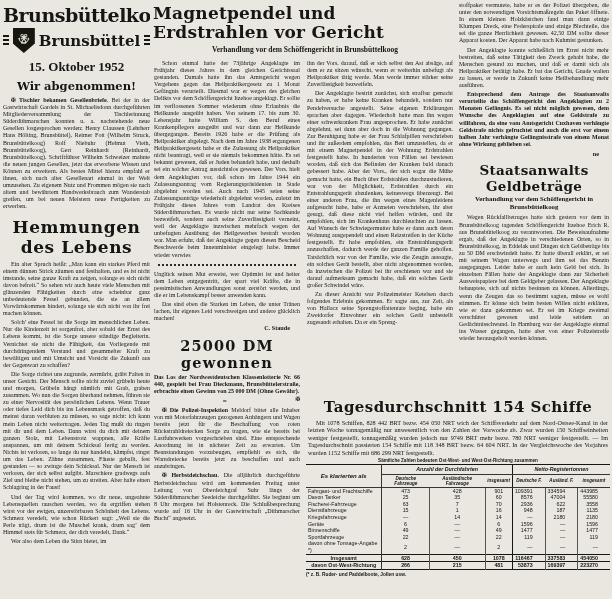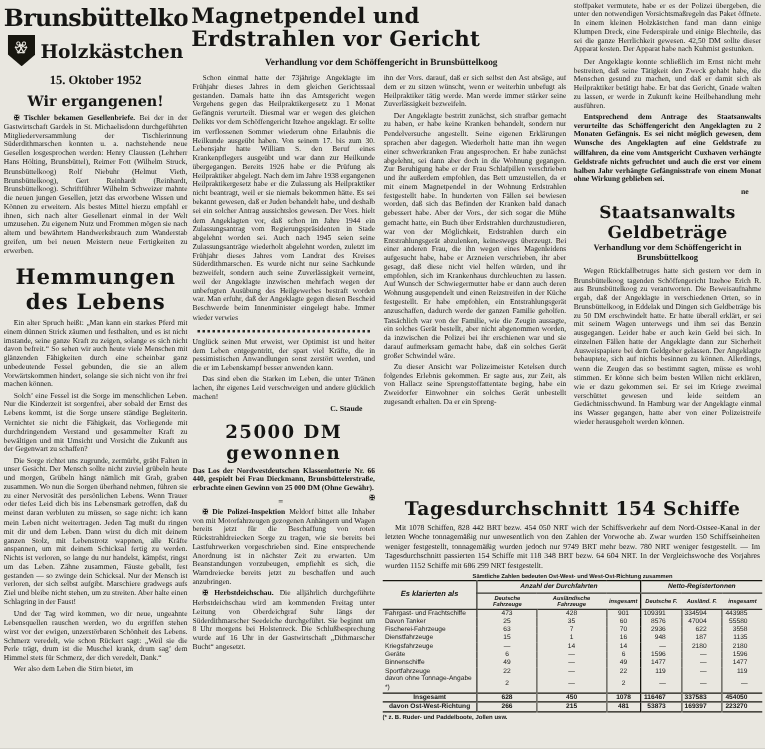--- a/index.html
+++ b/index.html
@@ -27,21 +27,21 @@
      text-align:center;letter-spacing:-.5px;}
   .mast-sub{display:flex;align-items:center;justify-content:center;gap:4px;margin-top:2px;}
   .crest{width:22px;height:25px;background:#17160f;clip-path:polygon(0 0,100% 0,100% 62%,50% 100%,0 62%);
      position:relative;flex:0 0 auto;}
   .anch{position:absolute;left:5px;top:4px;color:#e9e7e0;font-size:13px;line-height:13px;
      font-family:"DejaVu Sans",sans-serif;}
   .a1{transform:rotate(-32deg);}
   .a2{transform:rotate(32deg);}
   .orn{width:9px;height:12px;background:repeating-linear-gradient(#17160f 0 2px,transparent 2px 4.2px);flex:0 0 auto;}
   .mast-sub-title{font-family:"DejaVu Serif",serif;font-weight:bold;font-size:15px;}
-  .mast-date{font-size:10px;font-weight:bold;text-align:center;margin:6px 0 4px 0;}
+  .mast-date{font-size:13px;font-weight:bold;text-align:center;margin:6px 0 4px 0;}
 
   .h-col1{font-family:"DejaVu Serif",serif;font-weight:bold;text-align:center;margin:4px 0 4px 0;}
   .h-gratulieren{font-size:11.5px;}
   .h-hemmungen{font-size:17px;letter-spacing:.6px;margin-top:6px;}
   .h-lottery{font-family:"DejaVu Serif",serif;font-weight:bold;font-size:14.5px;letter-spacing:1.2px;
      text-align:center;margin:6px 0 3px 0;}
   .h-geld{font-family:"DejaVu Serif",serif;font-weight:bold;font-size:13.5px;text-align:center;
      margin:5px 0 1px 0;letter-spacing:.3px;}
   .h-schiffe{font-family:"DejaVu Serif",serif;font-weight:bold;font-size:15px;text-align:center;
      margin:0 0 3px 0;letter-spacing:.4px;}
@@ -77,27 +77,27 @@
 
   <div class="col col1">
     <div class="masthead">
       <div class="mast-title">Brunsbüttelkoog</div>
       <div class="mast-sub">
         <span class="orn"></span>
         <span class="crest">
           <span class="anch a1">⚓</span>
           <span class="anch a2">⚓</span>
         </span>
-        <span class="mast-sub-title">Holzkästchen</span>
+        <span class="mast-sub-title">Brunsbüttel</span>
         <span class="orn"></span>
       </div>
       <div class="mast-date">15. Oktober 1952</div>
     </div>
 
-    <h2 class="h-col1 h-gratulieren">Wir ergangenen!</h2>
+    <h2 class="h-col1 h-gratulieren">Wir abgenommen!</h2>
     <p class="body indent"><span class="marker">✠</span>
       <span class="bold">Tischler bekamen Gesellenbriefe.</span>
       <span>Bei der in der Gastwirtschaft Gardels in St. Michaelisdonn durchgeführten Mitgliederversammlung der Tischlerinnung Süderdithmarschen konnten u. a. nachstehende neue Gesellen losgesprochen werden: Henry Claussen (Lehrherr Hans Hölting, Brunsbüttel), Reimer Fott (Wilhelm Struck, Brunsbüttelkoog) Rolf Niebuhr (Helmut Vieth, Brunsbüttelkoog), Gert Reinhardt (Reinhardt, Brunsbüttelkoog). Schriftführer Wilhelm Schweizer mahnte die neuen jungen Gesellen, jetzt das erworbene Wissen und Können zu erweitern. Als bestes Mittel hierzu empfahl er ihnen, sich nach alter Gesellenart einmal in der Welt umzusehen. Zu eigenem Nutz und Frommen mögen sie nach altem und bewährtem Handwerksbrauch zum Wanderstab greifen, um bei neuen Meistern neue Fertigkeiten zu erwerben.</span></p>
 
     <h2 class="h-col1 h-hemmungen">Hemmungen des Lebens</h2>
     <p class="body indent">Ein alter Spruch heißt: „Man kann ein starkes Pferd mit einem dünnen Strick zäumen und festhalten, und es ist nicht imstande, seine ganze Kraft zu zeigen, solange es sich nicht davon befreit.“ So sehen wir auch heute viele Menschen mit glänzenden Fähigkeiten durch eine scheinbar ganz unbedeutende Fessel gebunden, die sie an allem Vorwärtskommen hindert, solange sie sich nicht von ihr frei machen können.</p>
     <p class="body indent">Solch’ eine Fessel ist die Sorge im menschlichen Leben. Nur die Kinderzeit ist sorgenfrei, aber sobald der Ernst des Lebens kommt, ist die Sorge unsere ständige Begleiterin. Vernichtet sie nicht die Fähigkeit, das Vorliegende mit durchdringendem Verstand und gesammelter Kraft zu bewältigen und mit Umsicht und Vorsicht die Zukunft aus der Gegenwart zu schaffen?</p>
     <p class="body indent">Die Sorge richtet uns zugrunde, zermürbt, gräbt Falten in unser Gesicht. Der Mensch sollte nicht zuviel grübeln heute und morgen, Grübeln hängt nämlich mit Grab, graben zusammen. Wo nun die Sorgen überhand nehmen, führen sie zu einer Nervosität des persönlichen Lebens. Wenn Trauer oder tiefes Leid dich bis ins Lebensmark getroffen, daß du meinst daran verbluten zu müssen, so sage nicht: ich kann mein Leben nicht weitertragen. Jeden Tag mußt du ringen mit dir und dem Leben. Dann wirst du dich mit deinem ganzen Stolz, mit Lebenstrotz wappnen, alle Kräfte anspannen, um mit deinem Schicksal fertig zu werden. Nichts ist verloren, so lange du nur handelst, kämpfst, ringst um das Leben. Zähne zusammen, Fäuste geballt, fest gestanden — so zwinge dein Schicksal. Nur der Mensch ist verloren, der sich selbst aufgibt. Marschiere gradwegs aufs Ziel und bleibe nicht stehen, um zu streiten. Aber halte einen Schlagring in der Faust!</p>
     <p class="body indent">Und der Tag wird kommen, wo dir neue, ungeahnte Lebensquellen rauschen werden, wo du ergriffen stehen wirst vor der ewigen, unzerstörbaren Schönheit des Lebens. Schmerz veredelt, wie schon Rückert sagt: „Weil sie die Perle trägt, drum ist die Muschel krank, drum sag’ dem Himmel stets für Schmerz, der dich veredelt, Dank.“</p>
     <p class="body indent">Wer also dem Leben die Stirn bietet, im</p>

